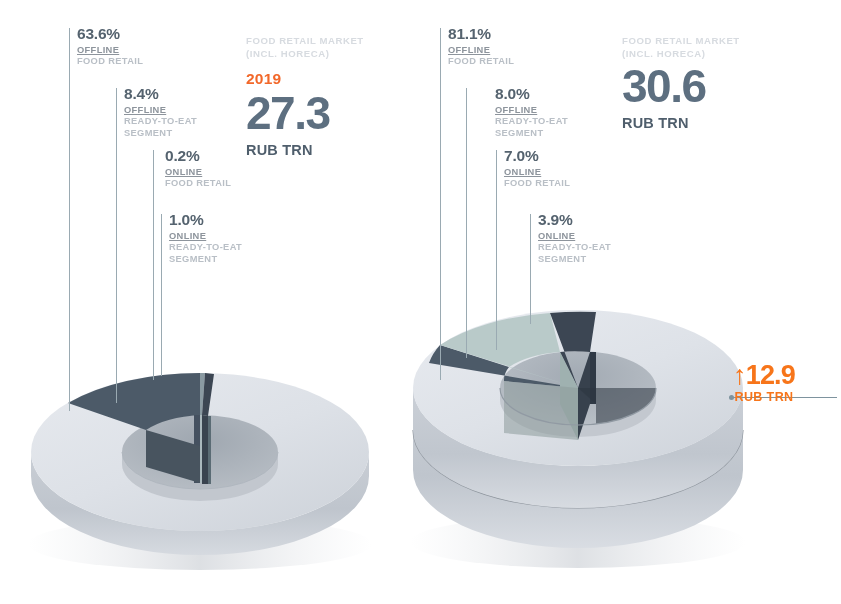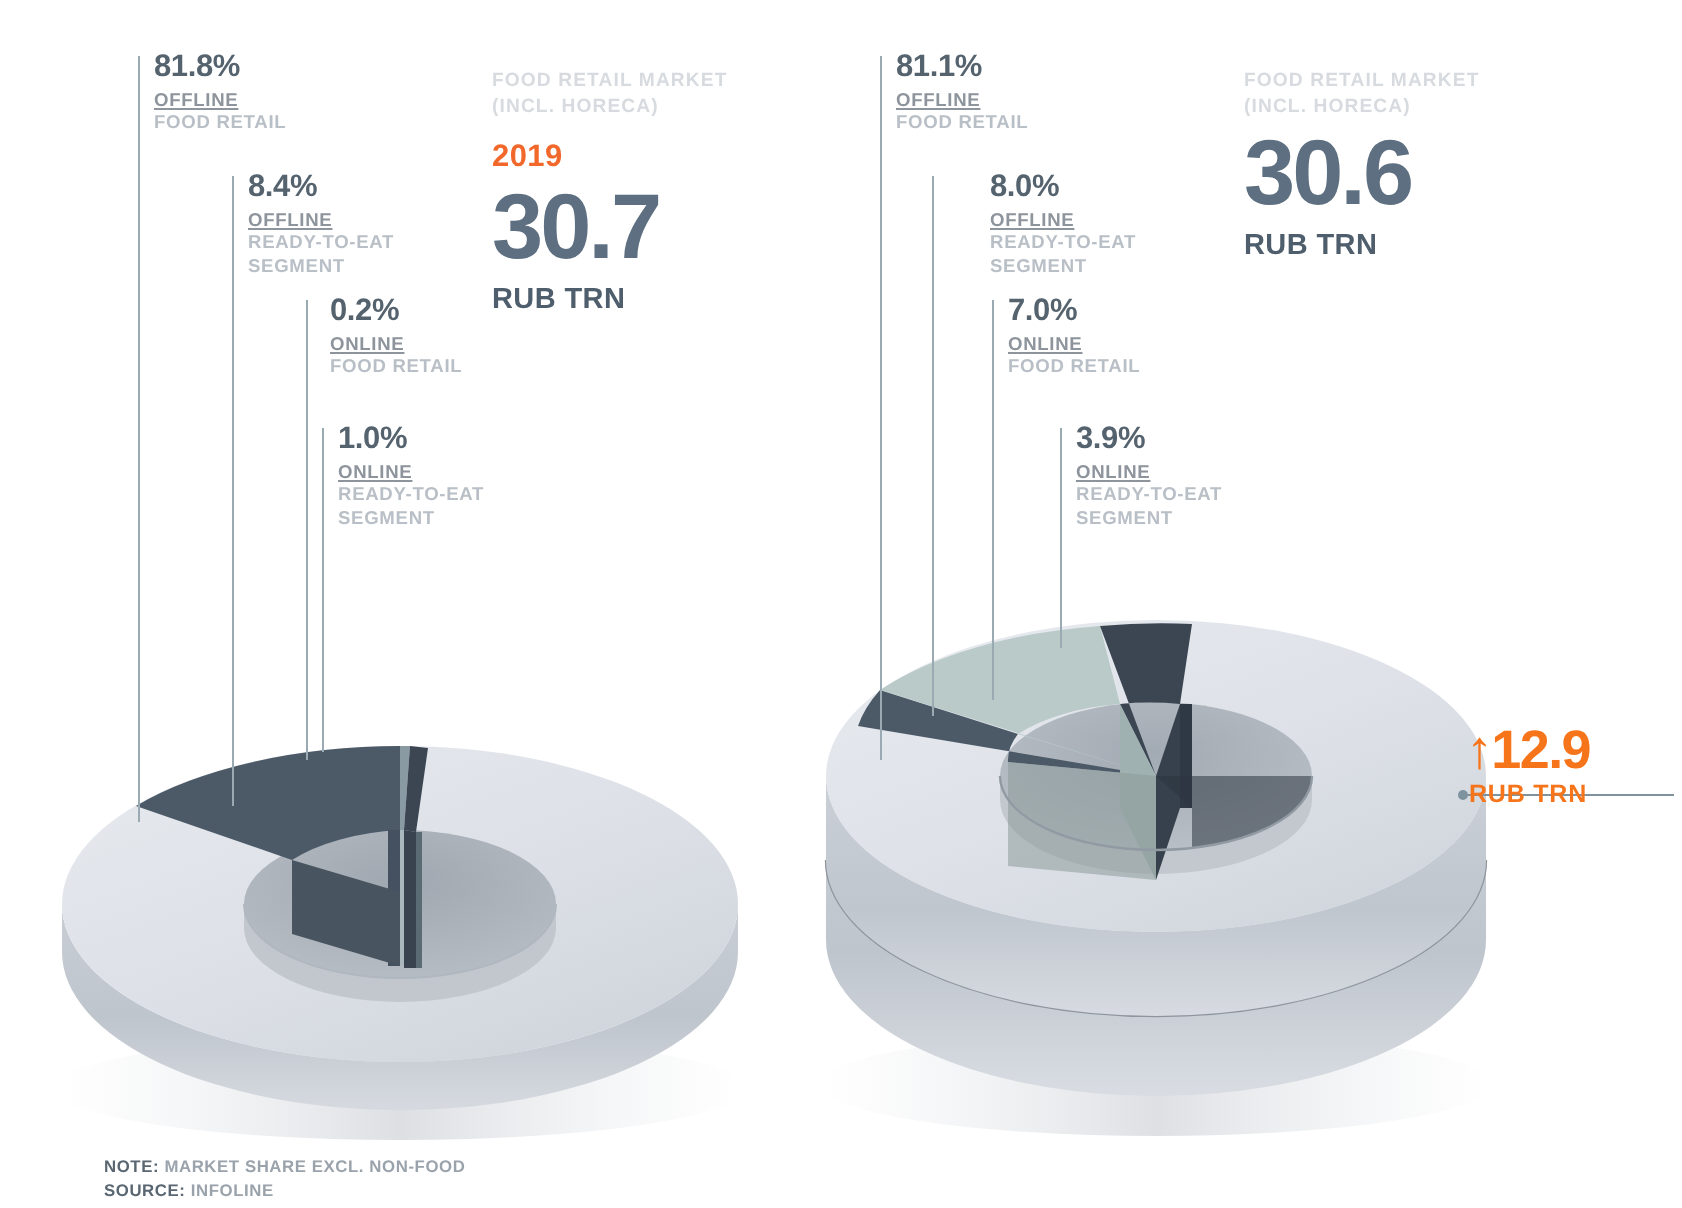--- a/index.html
+++ b/index.html
@@ -275,21 +275,21 @@
 
   <div class="leader" style="left:440px; top:28px; height:352px;"></div>
   <div class="leader" style="left:466px; top:88px; height:270px;"></div>
   <div class="leader" style="left:496px; top:150px; height:200px;"></div>
   <div class="leader" style="left:530px; top:214px; height:110px;"></div>
 
   <div class="leader-dot" style="left:729px; top:395px;"></div>
   <div class="leader-h" style="left:733px; top:397px; width:104px;"></div>
 
   <div class="callout" style="left:69px; top:26px;">
-    <span class="pct">81.8%</span>
+    <span class="pct">63.6%</span>
     <span class="l1">OFFLINE</span>
     <span class="l2" style="white-space:pre-line;">FOOD RETAIL</span>
   </div>
 
   <div class="callout" style="left:116px; top:86px;">
     <span class="pct">8.4%</span>
     <span class="l1">OFFLINE</span>
     <span class="l2" style="white-space:pre-line;">READY-TO-EAT
 SEGMENT</span>
   </div>
@@ -330,40 +330,30 @@
     <span class="pct">3.9%</span>
     <span class="l1">ONLINE</span>
     <span class="l2" style="white-space:pre-line;">READY-TO-EAT
 SEGMENT</span>
   </div>
 
   <div class="headline" style="left:246px; top:35px;">
     <span class="market">FOOD RETAIL MARKET
 (INCL. HORECA)</span>
     <span class="year">2019</span>
-    <span class="big">30.7</span>
+    <span class="big">27.3</span>
     <span class="unit">RUB TRN</span>
   </div>
 
   <div class="headline" style="left:622px; top:35px;">
     <span class="market">FOOD RETAIL MARKET
 (INCL. HORECA)</span>
     <span class="big">30.6</span>
     <span class="unit">RUB TRN</span>
   </div>
 
   <div class="growth" style="left:700px; top:362px; width:128px;">
     <span class="gval">↑12.9</span>
     <span class="gunit">RUB TRN</span>
   </div>
 
-  <div class="footer">
-    <div>
-      <span class="key">NOTE:</span>
-      <span class="val">MARKET SHARE EXCL. NON-FOOD</span>
-    </div>
-    <div>
-      <span class="key">SOURCE:</span>
-      <span class="val">INFOLINE</span>
-    </div>
-  </div>
 
 </div>
 
 </body></html>

